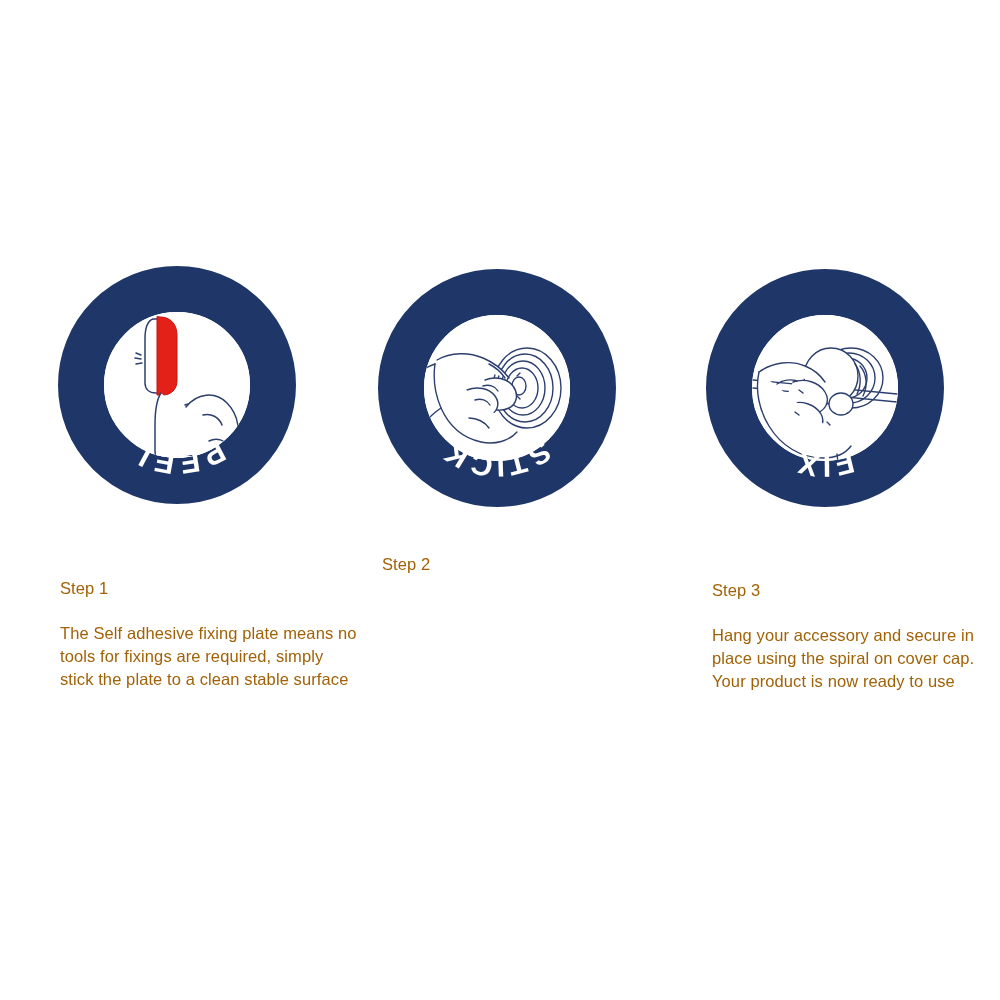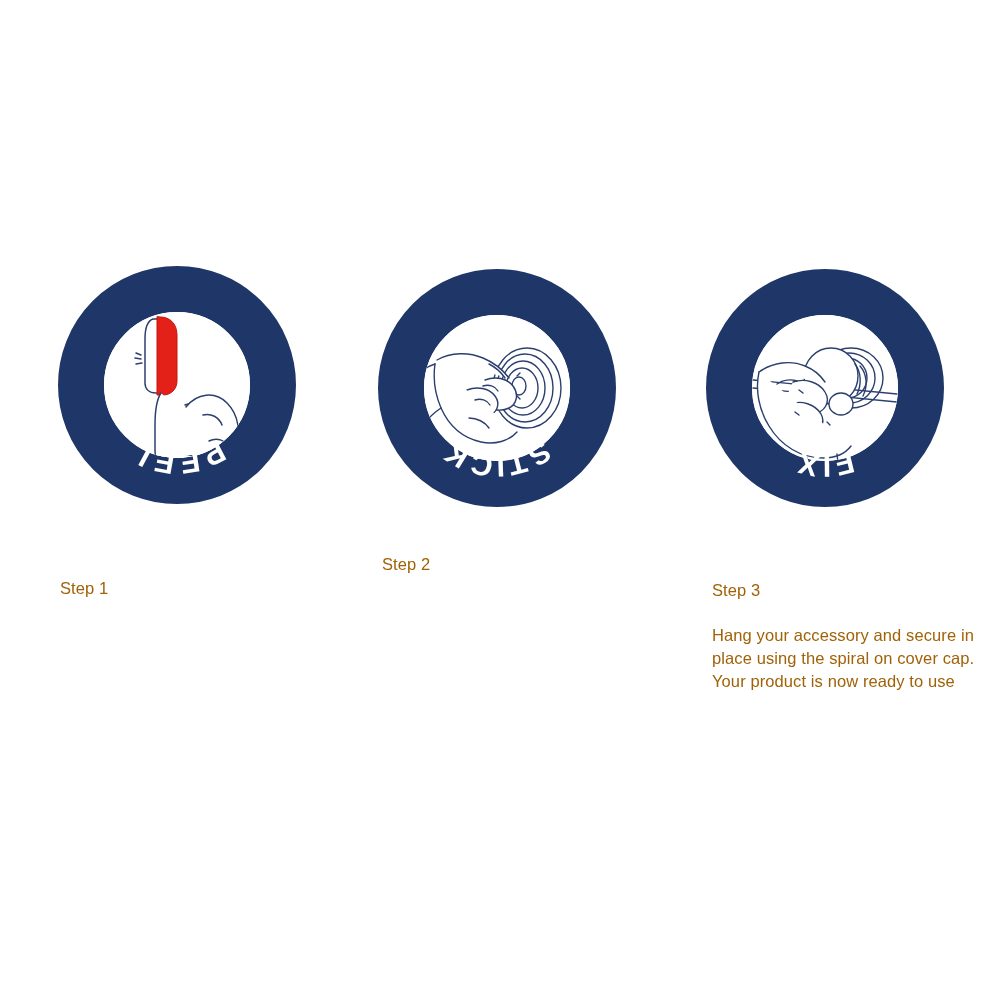--- a/index.html
+++ b/index.html
@@ -133,20 +133,21 @@
           </g>
 
           <text fill="#ffffff" font-family="'Liberation Sans', sans-serif" font-size="30" font-weight="bold" letter-spacing="2.4">
             <textPath href="#arc1" startOffset="50%" text-anchor="middle">PEEL</textPath>
           </text>
         </svg>
       </div>
 
       <div class="caption">
         <span class="step-label">Step 1</span>
+        <span class="step-body">The Self adhesive fixing plate means no tools for fixings are required, simply stick the plate to a clean stable surface</span>
       </div>
     </div>
 
     <div class="step step-2">
 
       <div class="badge">
         <svg viewBox="0 0 240 240" xmlns="http://www.w3.org/2000/svg" aria-hidden="true">
           <defs>
             <clipPath id="clip2">
                 <circle cx="120" cy="120" r="73"></circle>

